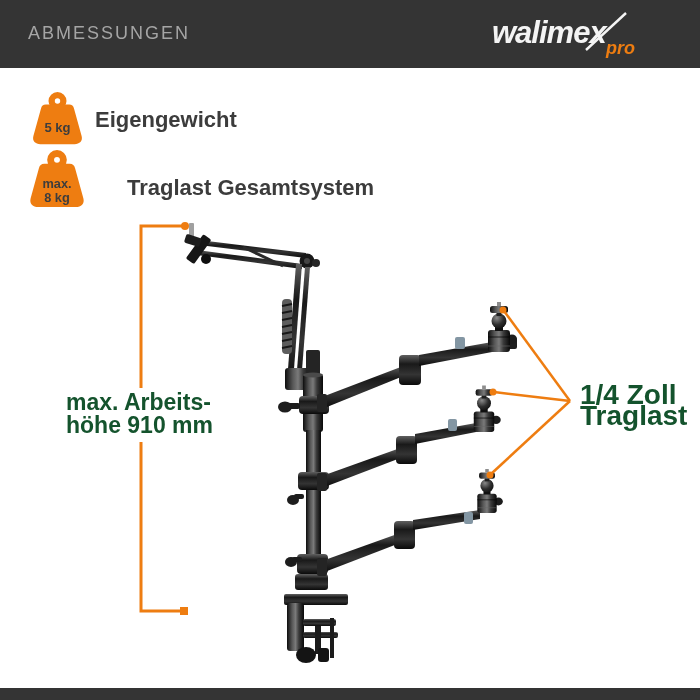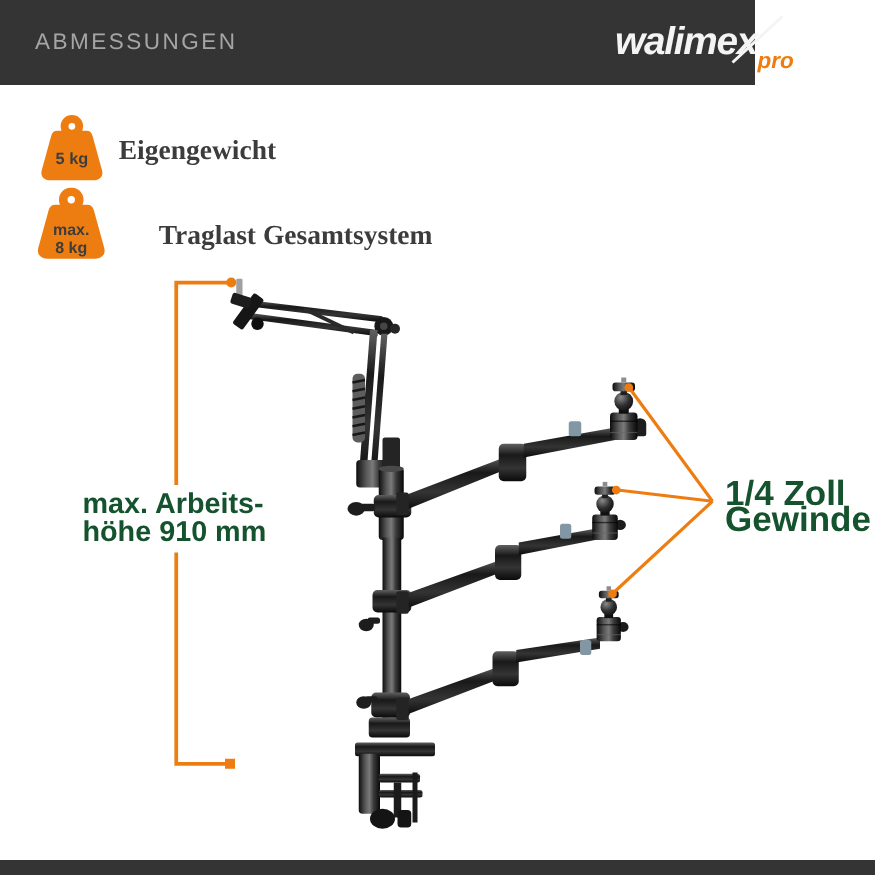--- a/index.html
+++ b/index.html
@@ -1,33 +1,33 @@
 <!DOCTYPE html>
 <html><head>
 <meta charset="utf-8">
 <style>
   html,body{margin:0;padding:0;background:#fff;}
   .stage{position:relative;width:700px;height:700px;background:#ffffff;overflow:hidden;
          font-family:"Liberation Sans",sans-serif;}
   
-  .topbar{position:absolute;top:0;left:0;width:604px;height:68px;background:#343434;}
+  .topbar{position:absolute;top:0;left:0;width:700px;height:68px;background:#343434;}
   .bottombar{position:absolute;top:688px;left:0;width:700px;height:12px;background:#343434;}
   .title{position:absolute;left:28px;top:23px;font-size:18px;letter-spacing:2px;
          color:#A5A5A5;font-weight:400;}
   .logo{position:absolute;left:490px;top:10px;width:170px;height:48px;}
   .logo text{font-family:"Liberation Sans",sans-serif;font-style:italic;font-weight:bold;}
   .logo .brand{fill:#F4F4F4;font-size:31px;letter-spacing:-1px;}
   .logo .suffix{fill:#EE7D11;font-size:18px;}
   
   .badge{position:absolute;}
   .badge-shape{fill:#EE7D11;}
   .badge-ring{fill:none;stroke:#EE7D11;stroke-width:7;}
   .badge-text{fill:#3D3D3D;font-weight:bold;text-anchor:middle;
               font-family:"Liberation Sans",sans-serif;}
-  .spec-label{position:absolute;font-size:22px;font-weight:bold;color:#3C3C3C;white-space:nowrap;font-family:Liberation Serif, serif;}
+  .spec-label{position:absolute;font-size:22px;font-weight:bold;color:#3C3C3C;white-space:nowrap;}
   
   .dim-label{position:absolute;font-weight:bold;color:#14532d;white-space:nowrap;}
   .dim-label.height{left:66px;top:391px;font-size:23px;line-height:23px;}
   .dim-label.thread{left:580px;top:384px;font-size:28px;line-height:21px;}
   .product{position:absolute;top:0;left:0;pointer-events:none;}
 </style>
 </head>
 <body>
 
 <div class="stage">
@@ -200,17 +200,17 @@
       <circle cx="490" cy="475" r="3.5"></circle>
     </g>
   </svg>
 
   <div class="dim-label height">
     <div>max. Arbeits-</div>
     <div>höhe 910 mm</div>
   </div>
   <div class="dim-label thread">
     <div>1/4 Zoll</div>
-    <div>Gewinde</div>
+    <div>Traglast</div>
   </div>
 
   <footer class="bottombar"></footer>
 </div>
 
 </body></html>

